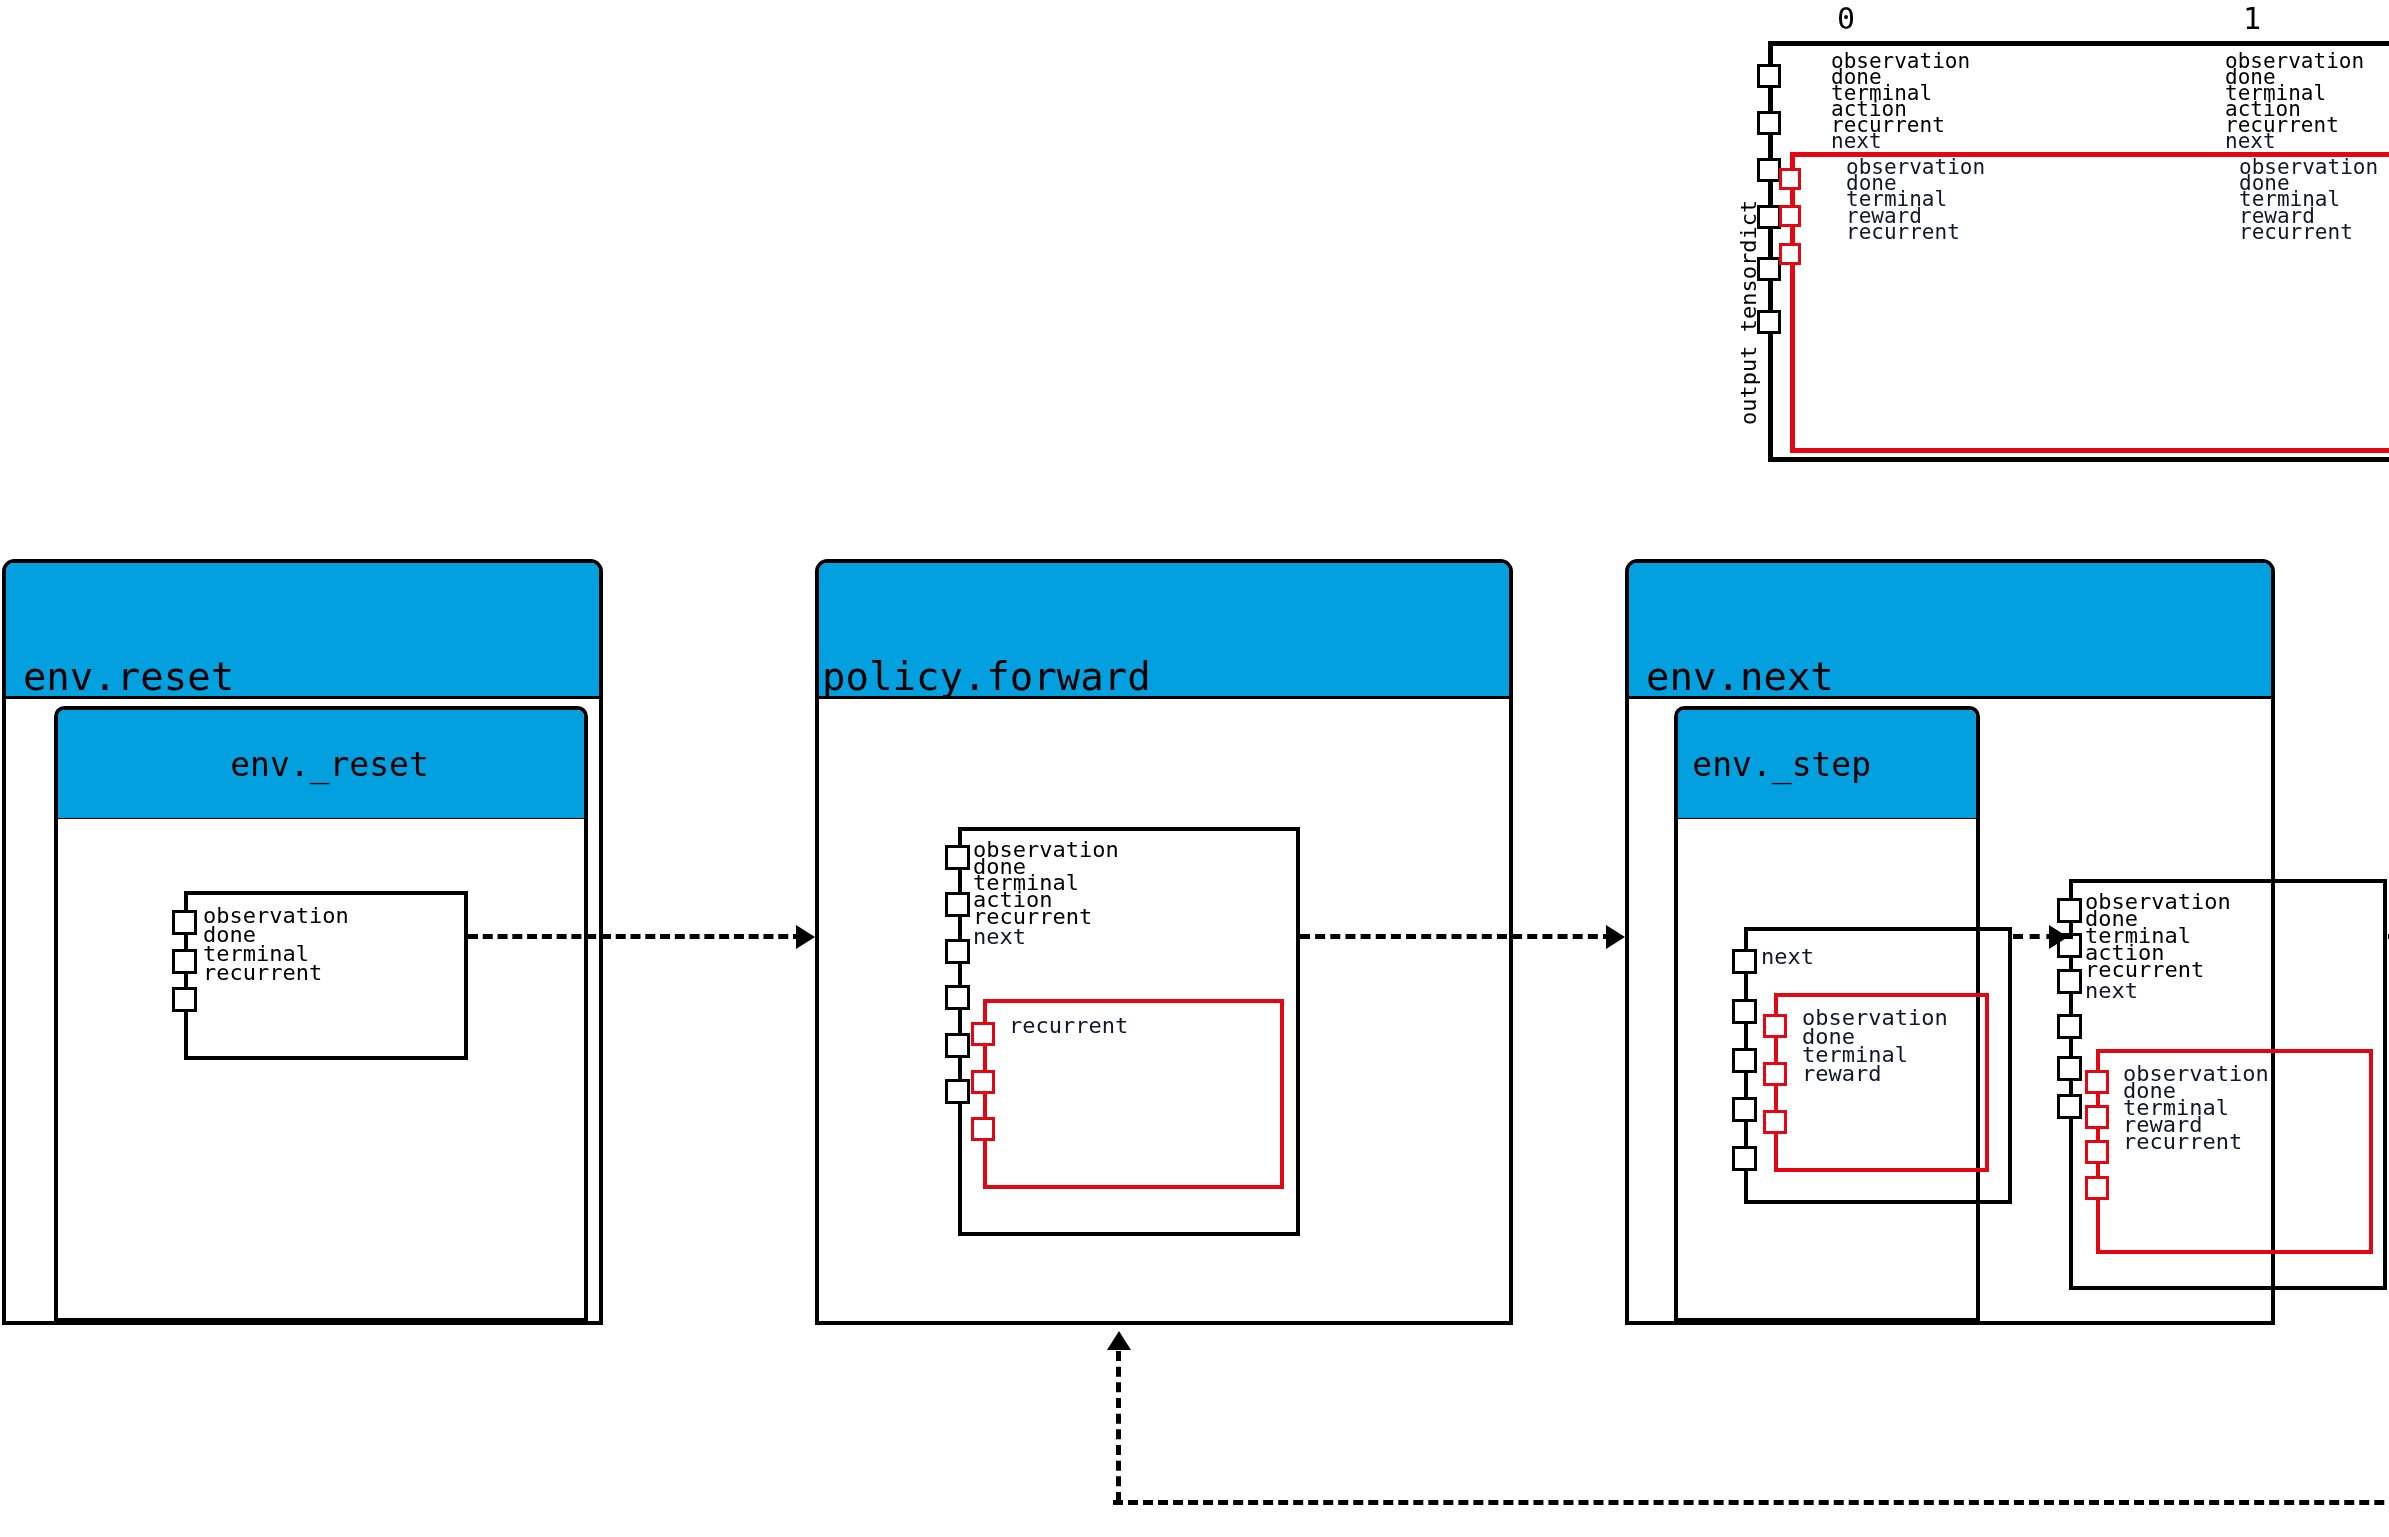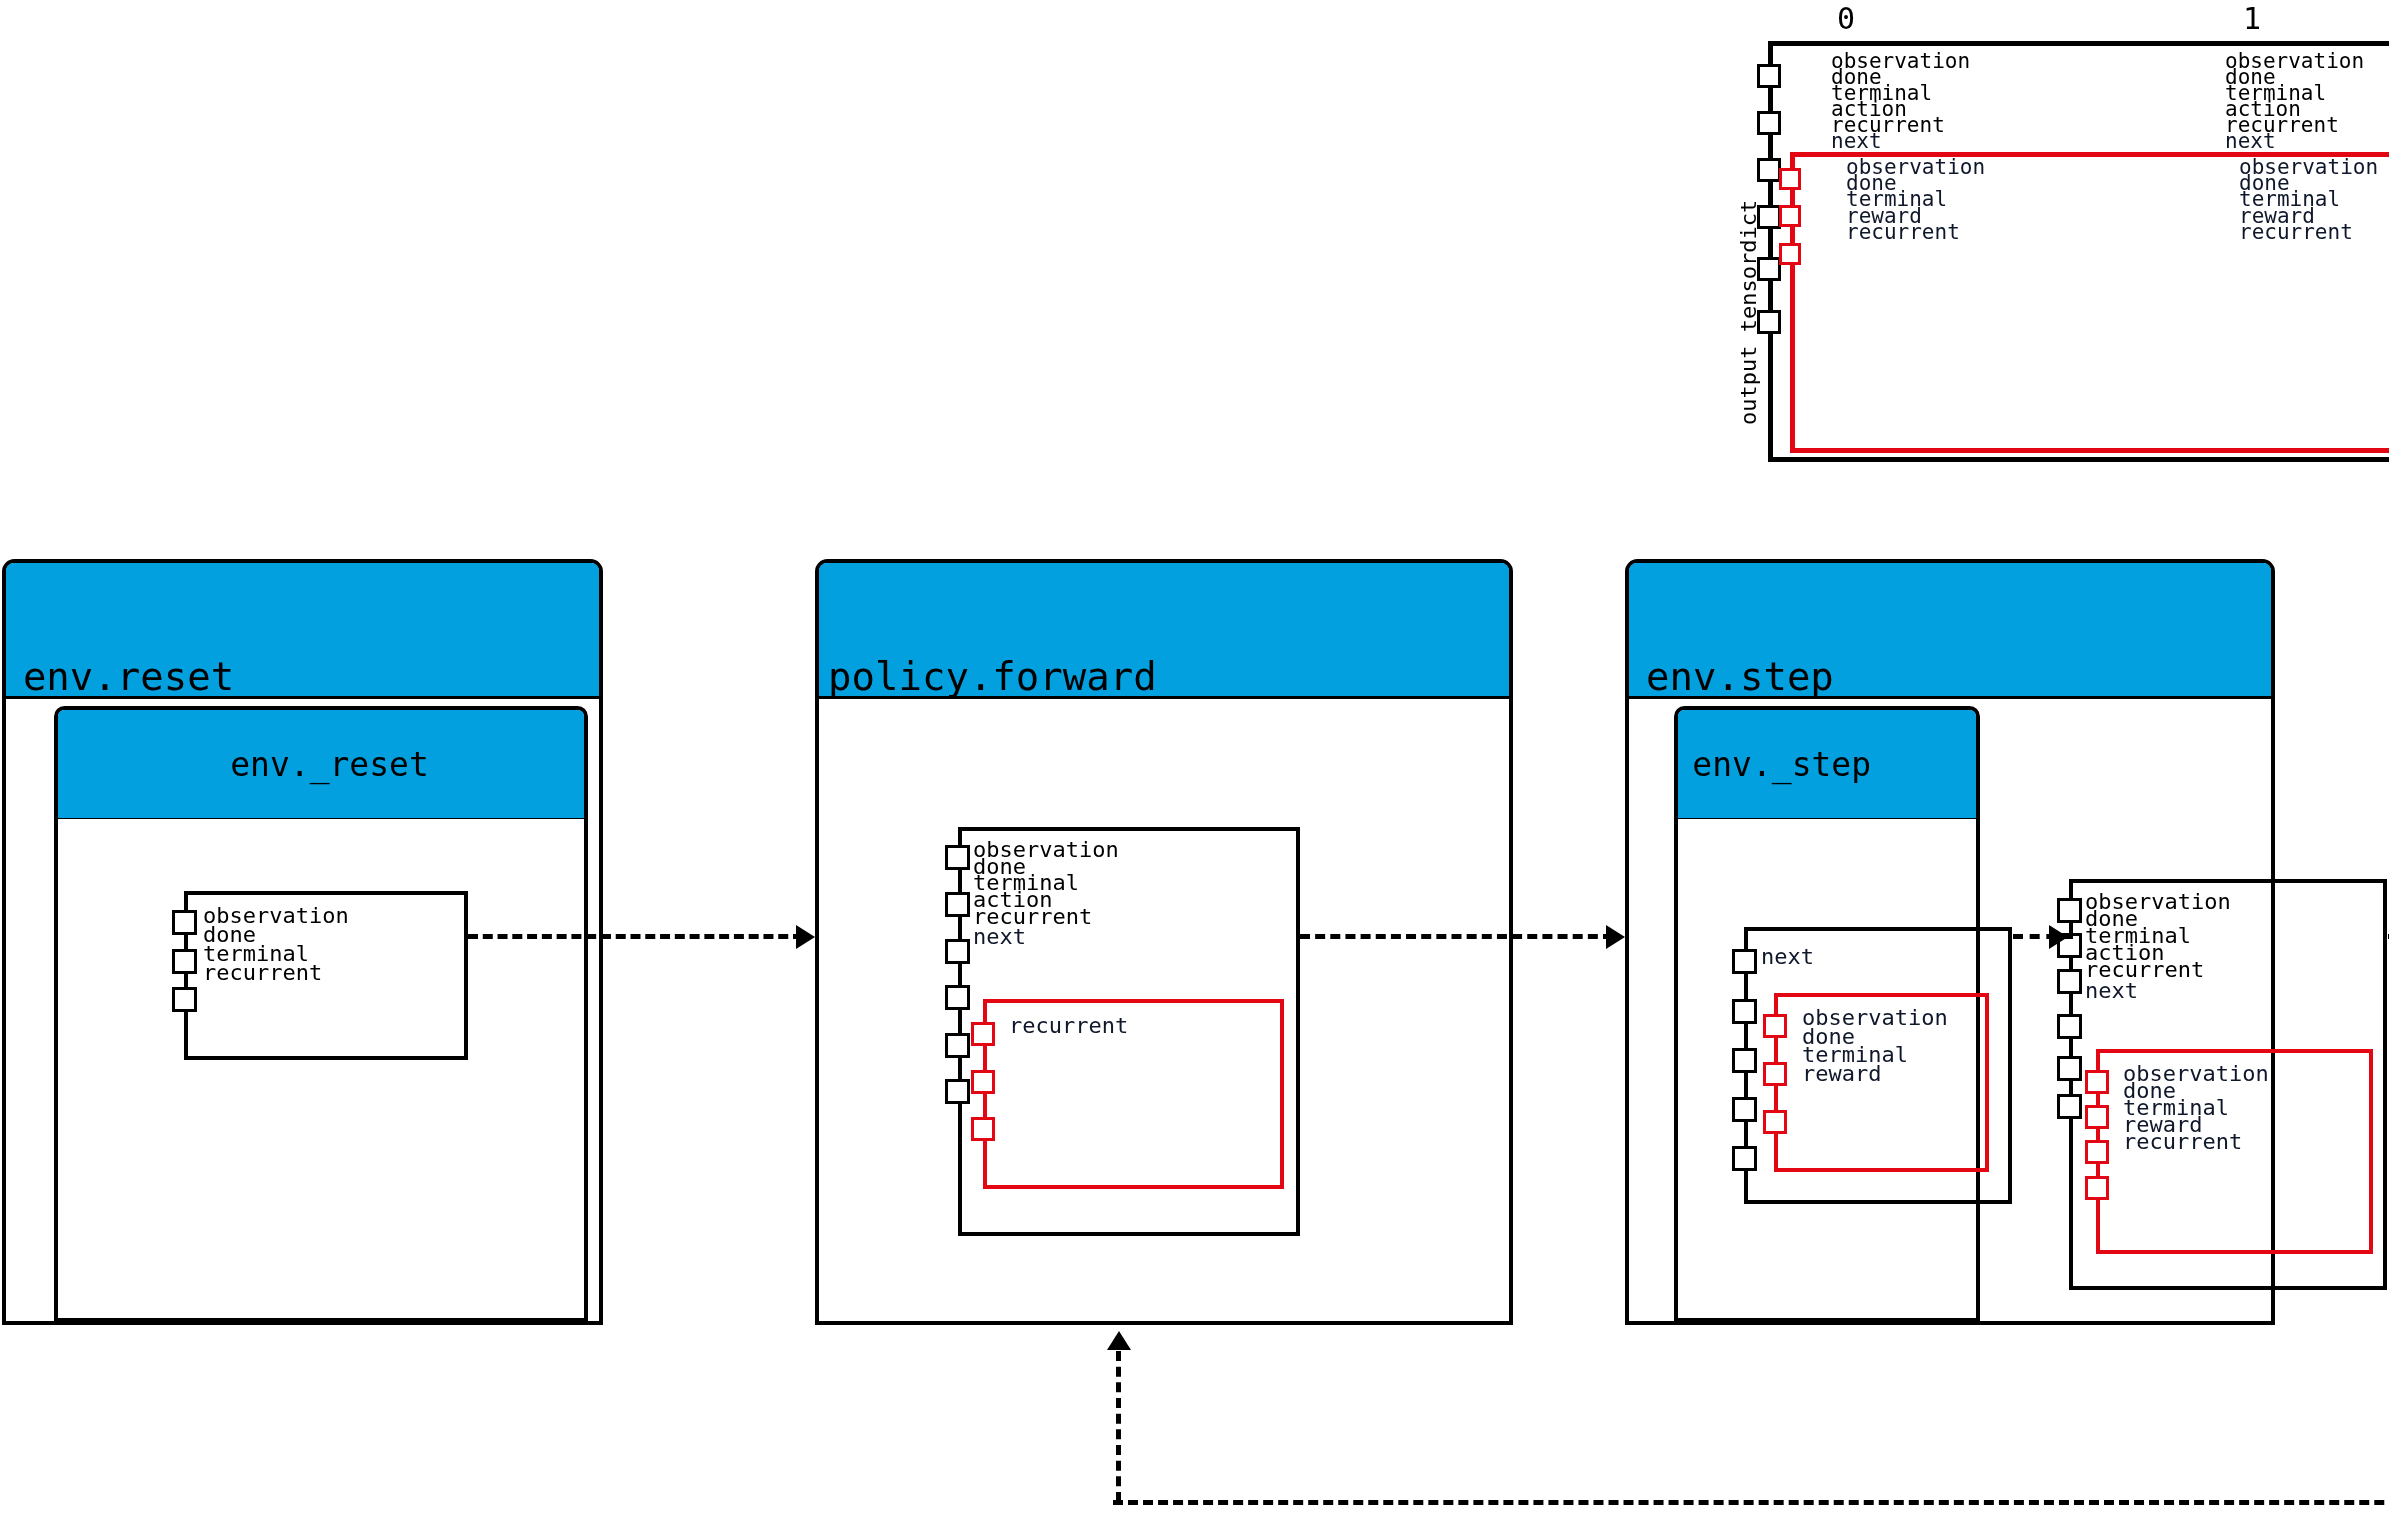--- a/index.html
+++ b/index.html
@@ -191,21 +191,21 @@
   <div class="pin black" style="left:172px; top:910px; width:25px; height:25px;"></div>
   <div class="pin black" style="left:172px; top:949px; width:25px; height:25px;"></div>
   <div class="pin black" style="left:172px; top:987px; width:25px; height:25px;"></div>
   <div class="td-keys k-black" style="left:203px; top:906px; font-size:22px; line-height:19px;">observation
 done
 terminal
 recurrent</div>
 
   <div class="panel" style="left:815px; top:559px; width:698px; height:766px;">
     <div class="panel-head" style="height:136px;">
-      <span class="panel-title" style="font-size:39px; margin-left:9px;">policy.forward</span>
+      <span class="panel-title" style="font-size:39px; margin-left:3px;">policy.forward</span>
     </div>
   </div>
 
   <div class="td black" style="left:958px; top:827px; width:342px; height:409px;"></div>
   <div class="pin black" style="left:945px; top:845px; width:25px; height:25px;"></div>
   <div class="pin black" style="left:945px; top:892px; width:25px; height:25px;"></div>
   <div class="pin black" style="left:945px; top:939px; width:25px; height:25px;"></div>
   <div class="pin black" style="left:945px; top:985px; width:25px; height:25px;"></div>
   <div class="pin black" style="left:945px; top:1033px; width:25px; height:25px;"></div>
   <div class="pin black" style="left:945px; top:1079px; width:25px; height:25px;"></div>
@@ -218,21 +218,21 @@
   <div class="td-keys k-red" style="left:973px; top:926px; font-size:22px;">next</div>
 
   <div class="td red" style="left:983px; top:999px; width:301px; height:190px;"></div>
   <div class="pin red" style="left:971px; top:1022px; width:24px; height:24px;"></div>
   <div class="pin red" style="left:971px; top:1070px; width:24px; height:24px;"></div>
   <div class="pin red" style="left:971px; top:1117px; width:24px; height:24px;"></div>
   <div class="td-keys k-red" style="left:1009px; top:1017px; font-size:22px; line-height:18px;">recurrent</div>
 
   <div class="panel" style="left:1625px; top:559px; width:650px; height:766px;">
     <div class="panel-head" style="height:136px;">
-      <span class="panel-title" style="font-size:39px; margin-left:17px;">env.step</span>
+      <span class="panel-title" style="font-size:39px; margin-left:17px;">env.next</span>
     </div>
   </div>
 
   <div class="subpanel" style="left:1674px; top:706px; width:306px; height:616px;">
     <div class="panel-head" style="height:109px;">
       <span class="panel-title" style="font-size:33px; margin-left:14.3px;">env._step</span>
     </div>
   </div>
 
   <div class="td black" style="left:1744px; top:927px; width:268px; height:277px;"></div>

